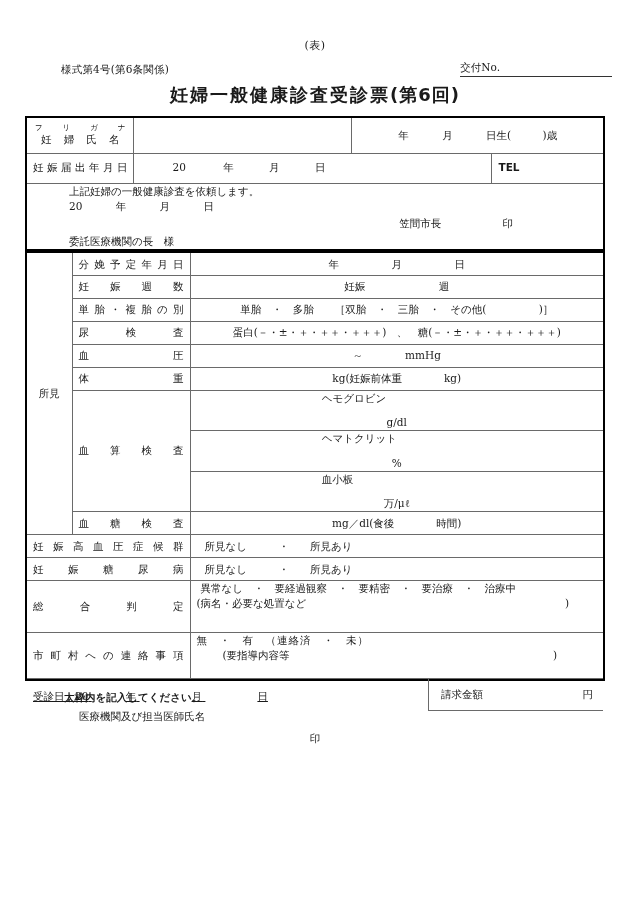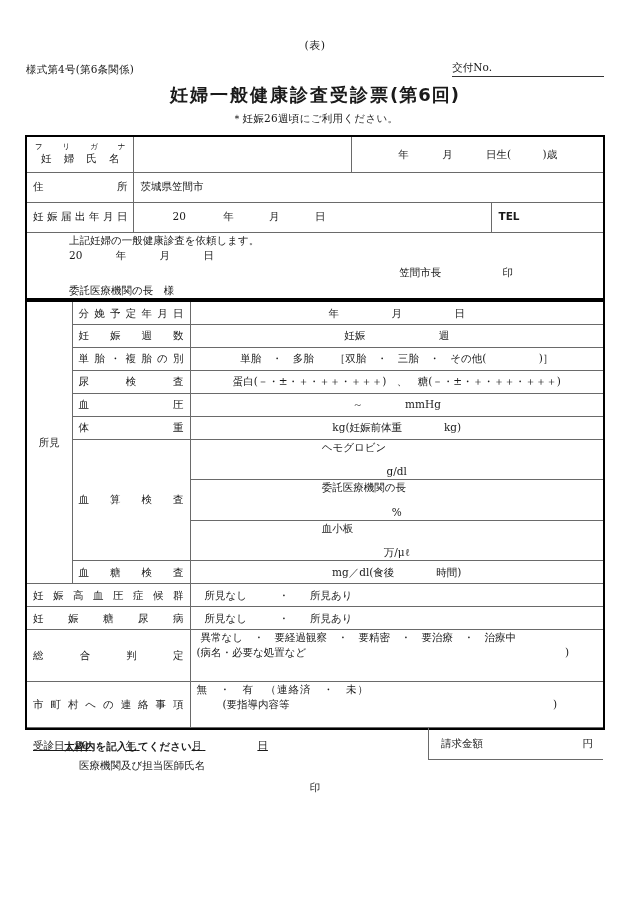--- a/index.html
+++ b/index.html
@@ -9,21 +9,22 @@
     font-family:"DejaVu Serif","Liberation Serif",serif;
     color:#1a1a1a;
     -webkit-font-smoothing:none;
   }
   .page{position:relative;width:630px;height:903px;box-sizing:border-box;}
 
   
   .omote{text-align:center;font-size:11px;padding-top:38px;letter-spacing:.5px;}
   .formno-row{
     display:flex;align-items:flex-end;justify-content:space-between;
-    padding:8px 26px 0 26px;
+    padding:8px 18px 0 26px;
+    margin-left:35px;
   }
   .formno{font-size:10.5px;letter-spacing:.2px;}
   .kofu{display:flex;align-items:flex-end;font-size:10.5px;}
   .kofu-label{white-space:nowrap;border-bottom:1px solid #333;padding-bottom:1px;}
   .kofu-line{width:112px;border-bottom:1px solid #333;height:13px;}
 
   .title{
     text-align:center;font-size:18px;font-weight:bold;
     letter-spacing:2px;margin-top:6px;
     font-family:"DejaVu Sans","Liberation Sans",sans-serif;
@@ -112,21 +113,20 @@
     <div class="formno">様式第4号(第6条関係)</div>
     <div class="kofu">
       <span class="kofu-label">交付No.</span>
       <span class="kofu-line"></span>
     </div>
   </div>
 
   <div class="title">
     <span>妊婦一般健康診査受診票</span><span class="kai">(第6回)</span>
   </div>
-  <div class="subtitle">＊妊娠26週頃にご利用ください。</div>
 
   <table class="tbl">
     <colgroup>
       <col style="width:108px">
         <col style="width:218px">
         <col style="width:140px">
         <col style="width:112px">
     </colgroup>
     <tbody>
         <tr style="height:36px">
@@ -135,24 +135,20 @@
         <span class="spread" style="display:block">妊婦氏名</span>
       </td>
       <td></td>
       <td class="ctr" colspan="2">
         <span>年</span>
         <span style="margin-left:30px">月</span>
         <span style="margin-left:30px">日生(　　　)歳</span>
       </td>
     </tr>
     <tr style="height:30px">
-      <td class="spread">住所</td>
-      <td class="lft" colspan="3">茨城県笠間市</td>
-    </tr>
-    <tr style="height:30px">
       <td class="spread">妊娠届出年月日</td>
       <td class="lft" colspan="2">
         <span style="margin-left:32px">20</span>
         <span style="margin-left:34px">年</span>
         <span style="margin-left:32px">月</span>
         <span style="margin-left:32px">日</span>
       </td>
       <td class="lft tel">
         <span>TEL</span>
       </td>
@@ -217,21 +213,21 @@
       <td>
         <div class="unitline">
           <span class="nm">ヘモグロビン</span>
           <span class="un">g/dl</span>
         </div>
       </td>
     </tr>
     <tr style="height:23px">
       <td>
         <div class="unitline">
-          <span class="nm">委託医療機関の長</span>
+          <span class="nm">ヘマトクリット</span>
           <span class="un">%</span>
         </div>
       </td>
     </tr>
     <tr style="height:23px">
       <td>
         <div class="unitline">
           <span class="nm">血小板</span>
           <span class="un">万/μℓ</span>
         </div>

